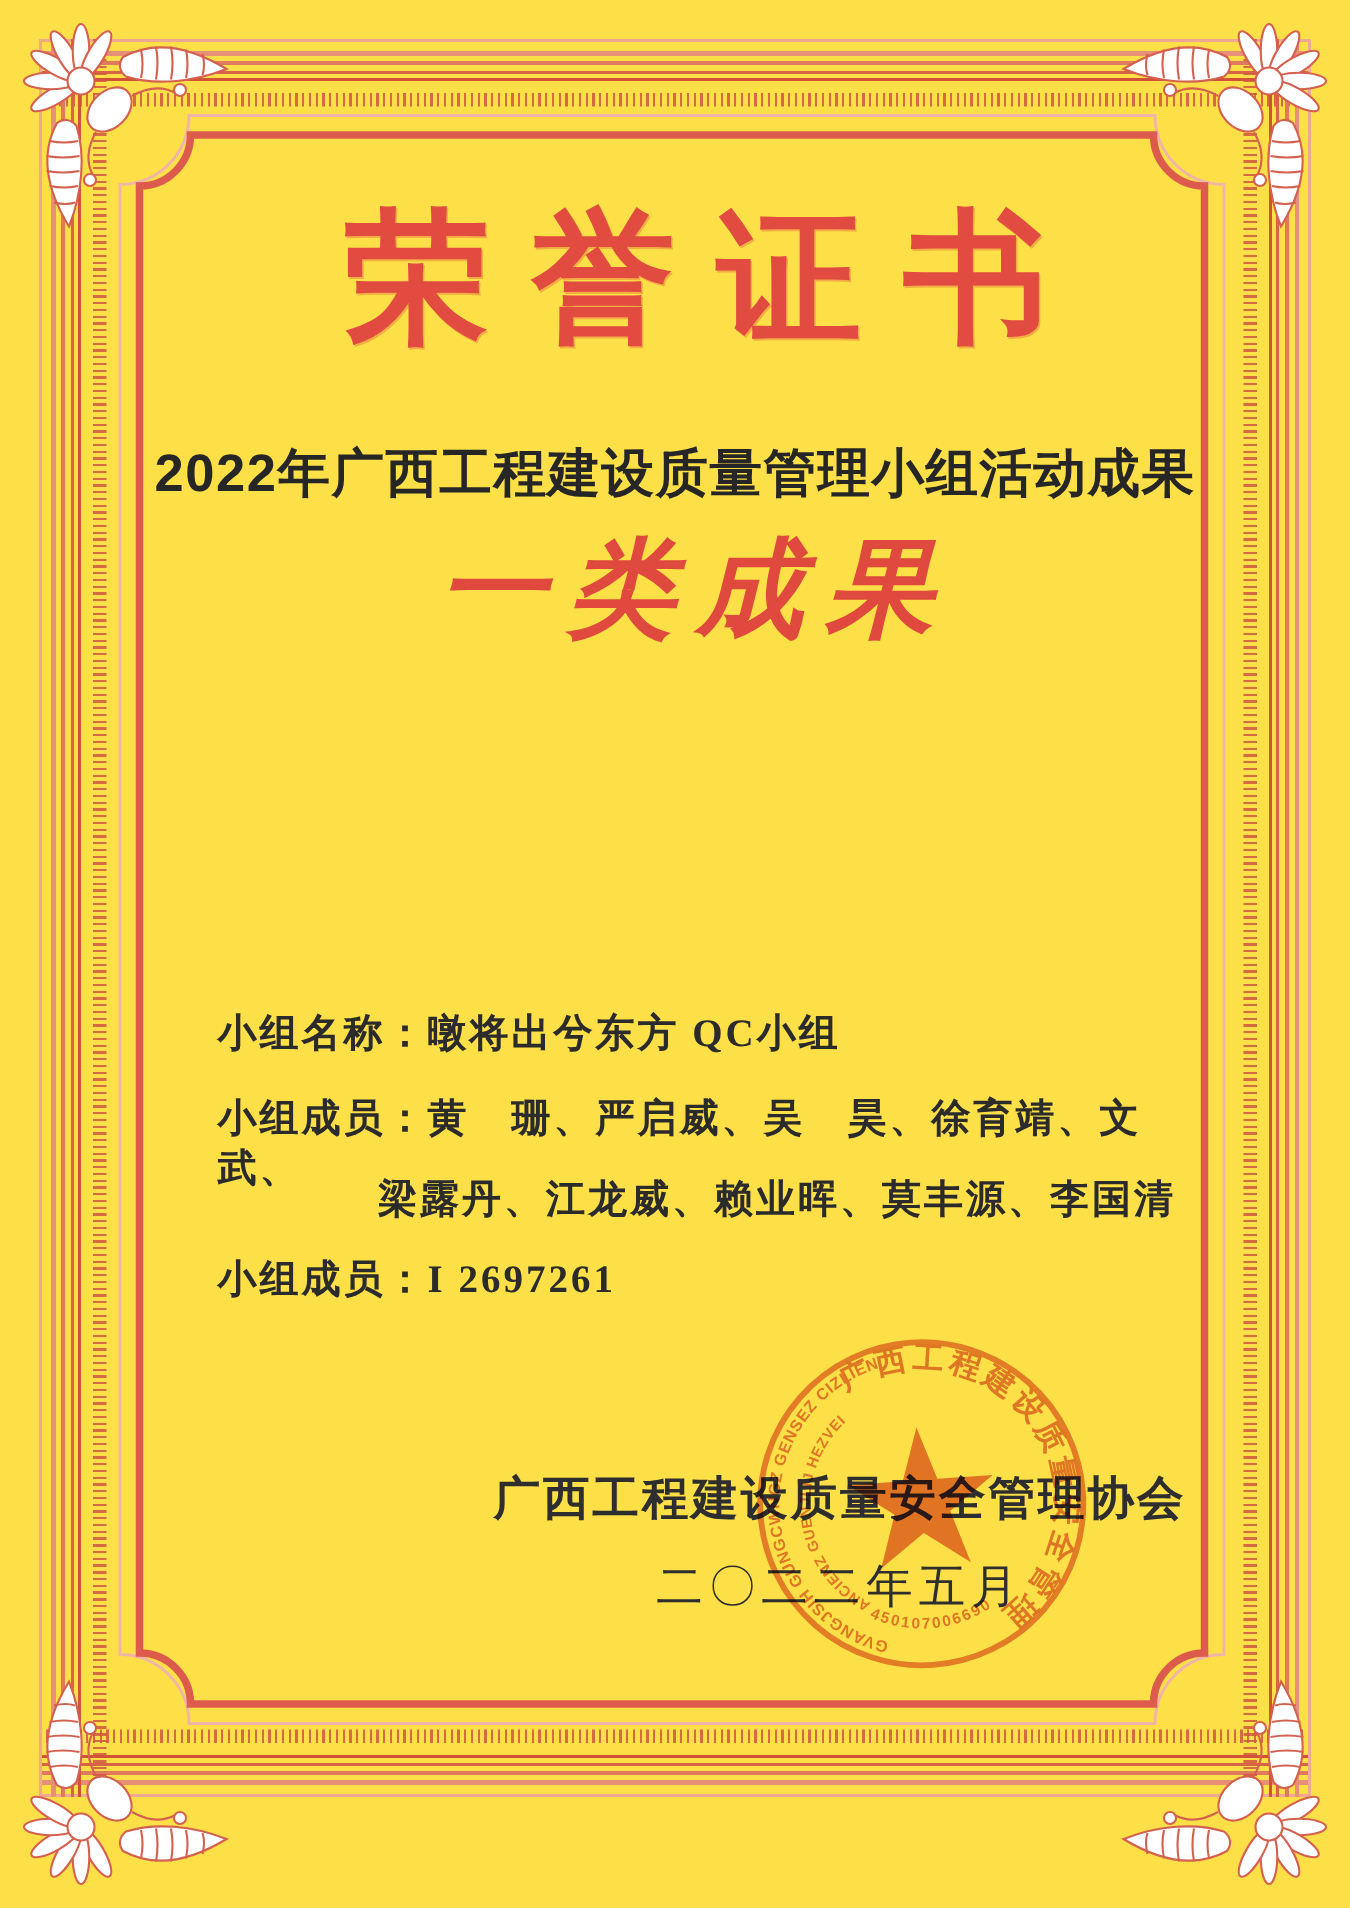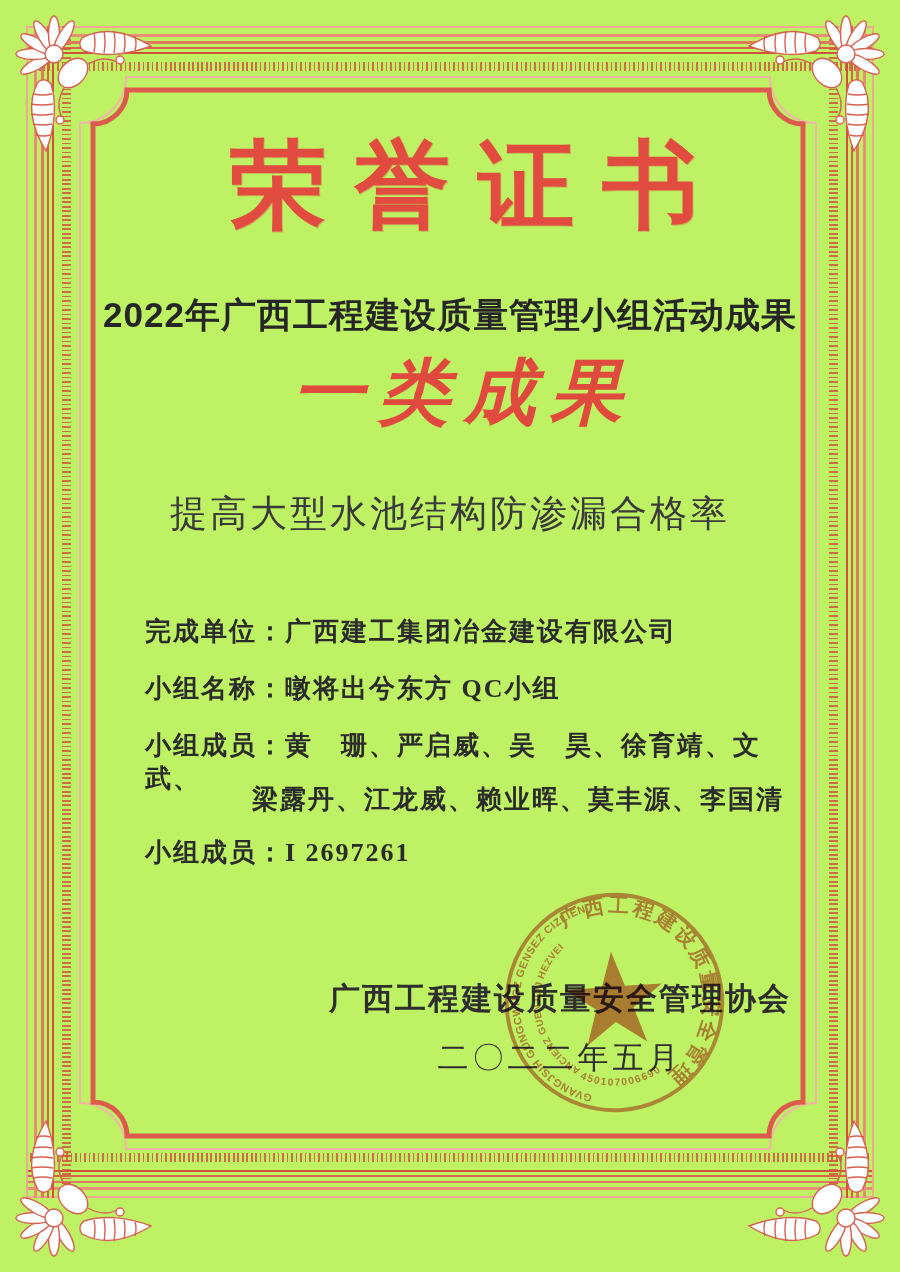--- a/index.html
+++ b/index.html
@@ -1,18 +1,18 @@
 <!DOCTYPE html>
 <html><head>
 <meta charset="utf-8">
 <style>
   html,body{margin:0;padding:0;background:#e8e8e8;}
   .page{
     position:relative;width:900px;height:1272px;margin:0 auto;
-    background:#bef264;overflow:hidden;
+    background:#fde047;overflow:hidden;
     font-family:"Liberation Serif",serif;
   }
   
   .band{position:absolute;}
   .band-top{
     left:26px;right:26px;top:26px;height:47px;
     background-image:
       repeating-linear-gradient(to right, rgba(207,85,64,.85) 0 1.5px, rgba(0,0,0,0) 1.5px 4.5px),
       linear-gradient(to bottom,
         #efa893 0 2px, rgba(0,0,0,0) 2px 8px,
@@ -170,25 +170,21 @@
   <svg class="corner corner-br" viewBox="0 0 150 150">
       <use href="#cornerFlourish"></use>
     </svg>
   <svg class="corner corner-bl" viewBox="0 0 150 150">
       <use href="#cornerFlourish"></use>
     </svg>
 
   <div class="abs cert-title">荣誉证书</div>
   <div class="abs event-line">2022年广西工程建设质量管理小组活动成果</div>
   <div class="abs award-level">一类成果</div>
-  <div class="abs project-name">提高大型水池结构防渗漏合格率</div>
-
-  <div class="info-line" style="top:616px;">
-    <span class="info-label">完成单位：</span><span>广西建工集团冶金建设有限公司</span>
-  </div>
+
   <div class="info-line" style="top:730px;">
     <span class="info-label">小组成员：</span><span>黄　珊、严启威、吴　昊、徐育靖、文　武、</span>
   </div>
   <div class="info-line" style="top:673px;">
     <span class="info-label">小组名称：</span><span>暾将出兮东方 QC小组</span>
   </div>
   <div class="info-line members-cont" style="top:784px;">
     <span>梁露丹、江龙威、赖业晖、莫丰源、李国清</span>
   </div>
   <div class="info-line" style="top:837px;">

